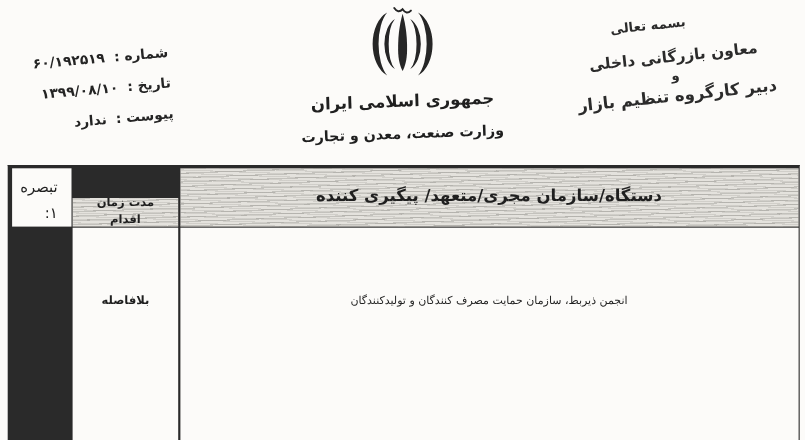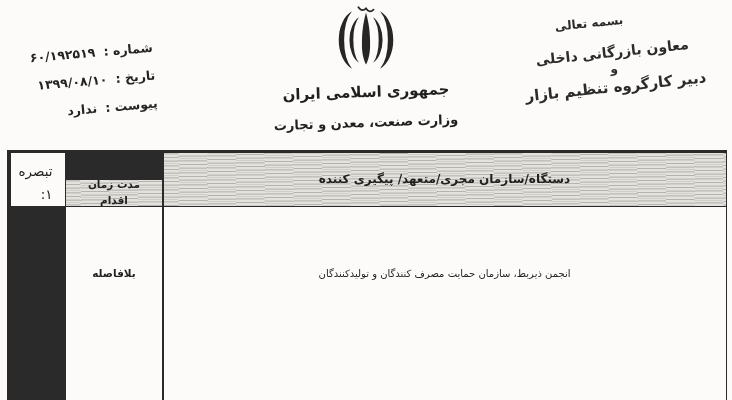--- a/index.html
+++ b/index.html
@@ -94,21 +94,21 @@
     align-items: center;
     justify-content: center;
     text-align: center;
     font-weight: bold;
     background:
       repeating-linear-gradient(178deg, rgba(110,110,104,0.28) 0 1px, rgba(0,0,0,0) 1px 4px),
       repeating-linear-gradient(2deg, rgba(120,118,112,0.18) 0 1px, rgba(0,0,0,0) 1px 3px),
       #e4e2dd;
   }
   .head-main { font-size: 13px; letter-spacing: 0; }
-  .head-org  { font-size: 12px; padding: 3px 4px; line-height: 1.55; }
+  .head-org  { font-size: 15px; padding: 3px 4px; line-height: 1.55; }
   .head-dur  { font-size: 10.5px; padding: 3px 9px; line-height: 1.5; margin-top: 27px; }
 
   .cell.body-main {
     padding: 7px 12px 0 10px;
     font-size: 13.5px;
     line-height: 23.5px;
     text-align: justify;
   }
   .cell.body-main p { margin: 0; }
   .cell.body-org {

